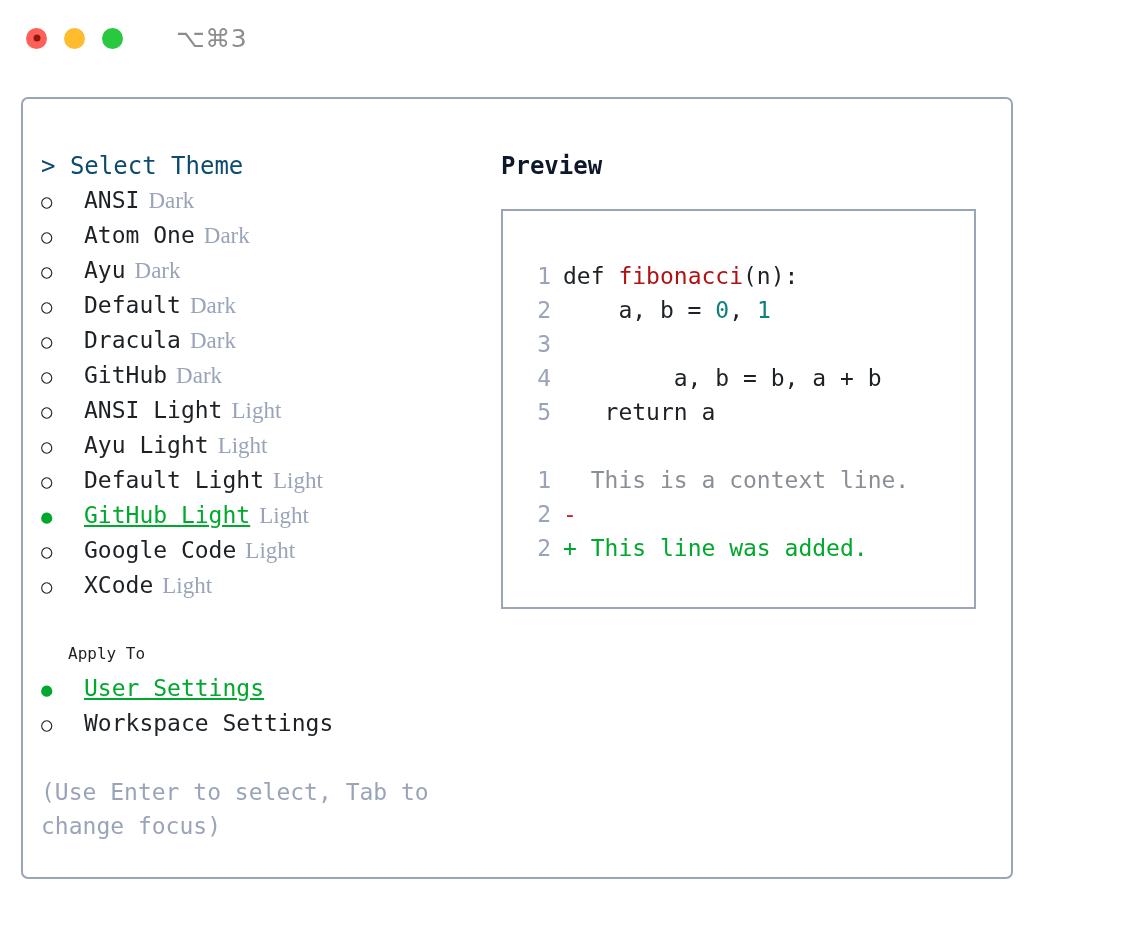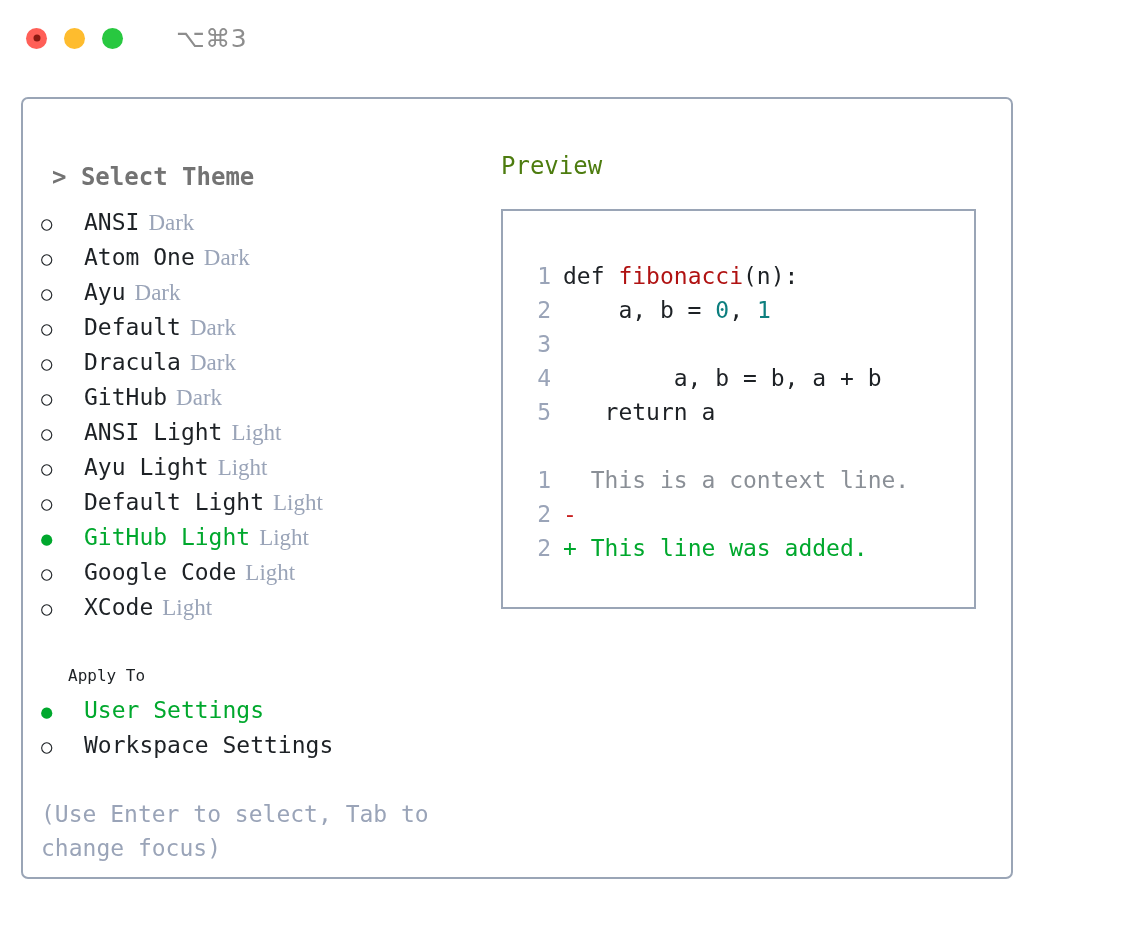--- a/index.html
+++ b/index.html
@@ -76,43 +76,43 @@
   .panel-inner {
     display: flex;
     padding: 50px 0 0 18px;
   }
   .col-left  { width: 460px; }
   .col-right { width: 500px; }
 
   
   .section-title {
     font-size: 24px;
-    font-weight: bold;
-    color: #737373;
-    white-space: pre;
-    line-height: 34px;
-    margin: 11px;
+    font-weight: normal;
+    color: #0c4a6e;
+    white-space: pre;
+    line-height: 34px;
+    margin: 0;
   }
   .opt-row {
     display: flex;
     align-items: baseline;
     font-size: 23px;
     line-height: 34px;
     color: #1d2125;
     white-space: pre;
   }
   .marker {
     display: inline-block;
     width: 27px;
     flex: 0 0 27px;
     color: #1d2125;
     font-size: 19px;
   }
   .opt-row.selected .marker { color: #00a82d; }
-  .opt-row.selected .opt-label { color: #00a82d; }
+  .opt-row.selected .opt-label { color: #00a82d; text-decoration: underline; }
   .opt-label { color: #1d2125; margin-left: 16px; }
   .opt-tag {
     color: #9aa4b8;
     margin-left: 9px;
     font-family: Liberation Serif, serif;
   }
   .spacer-sm { height: 34px; }
   .subhead {
     font-size: 16px;
     line-height: 34px;
@@ -124,22 +124,22 @@
     color: #9aa4b8;
     font-size: 23px;
     line-height: 34px;
     width: 400px;
     margin-top: 34px;
     white-space: normal;
   }
   
   .preview-title {
     font-size: 24px;
-    font-weight: normal;
-    color: #4d7c0f;
+    font-weight: bold;
+    color: #0f172a;
     line-height: 34px;
     margin: 0 0 26px 0;
   }
   .code-box {
     width: 475px;
     height: 400px;
     border: 2px solid #9aa5b6;
     box-sizing: border-box;
     background: #ffffff;
     padding: 48px 0 0 18px;

